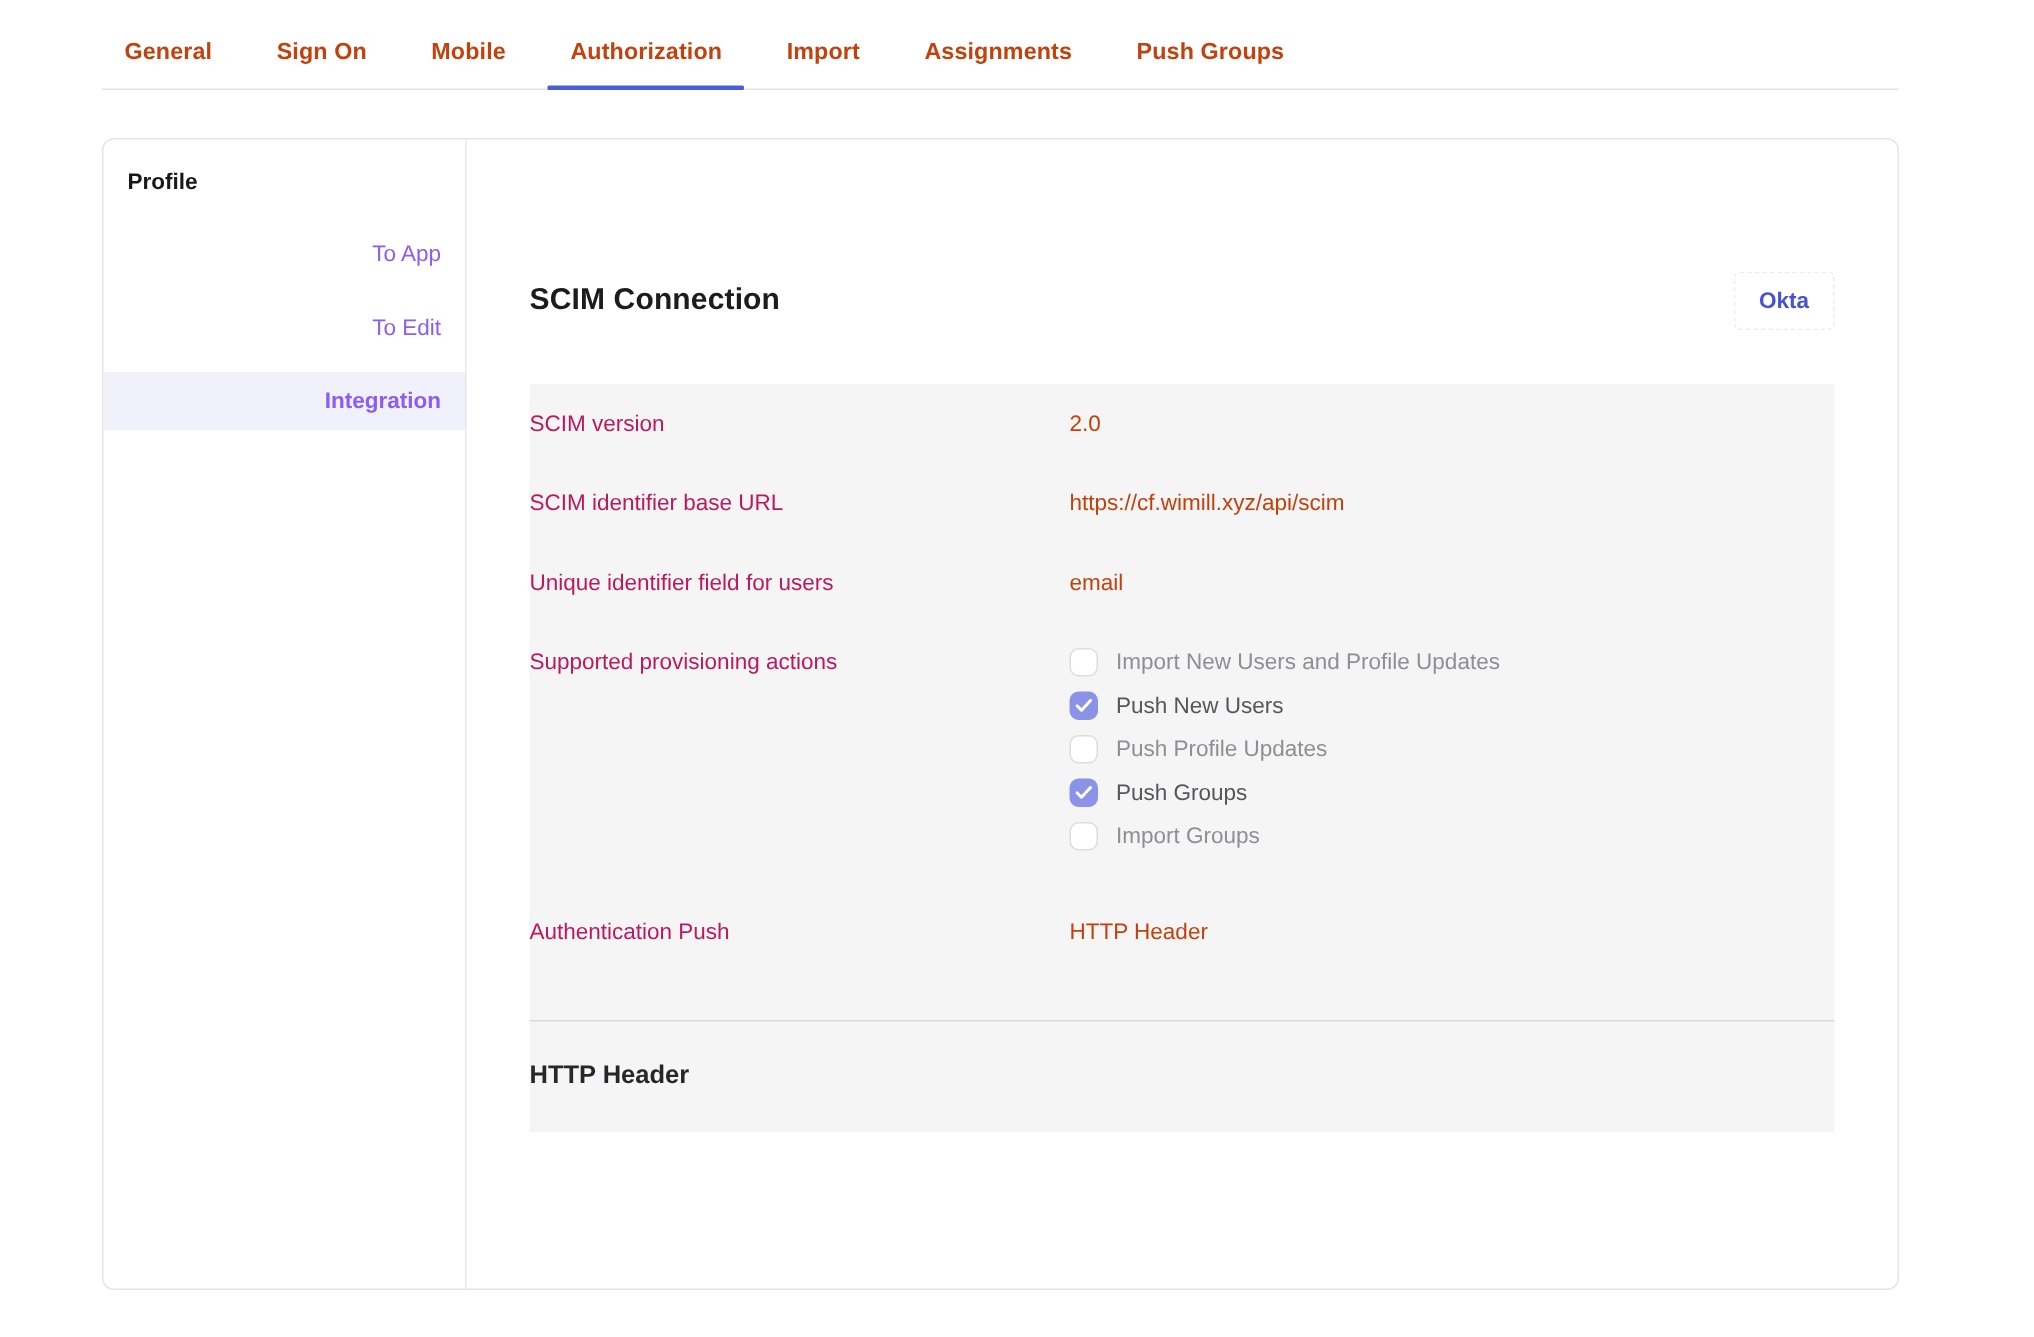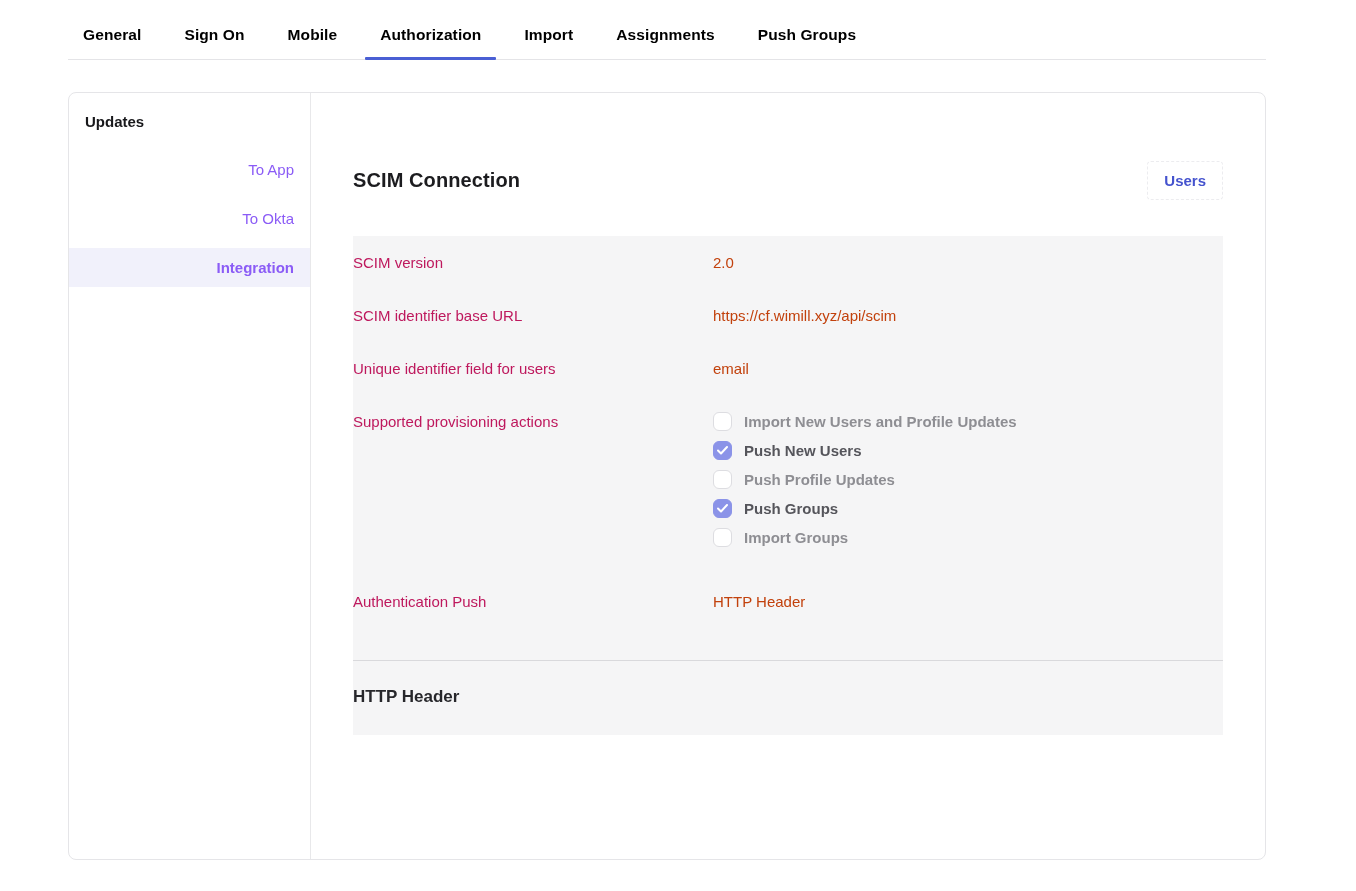--- a/index.html
+++ b/index.html
@@ -13,21 +13,21 @@
   .page { width: 1198px; margin-left: 68px; }
 
   
   .tabbar {
     display: flex; gap: 13px;
     border-bottom: 1px solid #e4e4e7;
     margin-top: 14px;
   }
   .tab {
     padding: 12px 15px 15px 15px;
-    font-size: 15.5px; font-weight: 700; color: #000000;
+    font-size: 15.5px; font-weight: 700; color: #c2410c;
     letter-spacing: .1px;
     cursor: pointer;
     position: relative;
     white-space: nowrap;
     background: none; border: none;
     font-family: inherit;
   }
   .tab.active::after {
     content: "";
     position: absolute; left: 0; right: 0; bottom: -1px;
@@ -63,20 +63,21 @@
   .side-item.selected { background: #f1f1fb; font-weight: bold; }
 
   
   .main {
     flex: 1;
     padding: 68px 42px 0 42px;
   }
   .section-head {
     display: flex; align-items: center; justify-content: space-between;
     margin-bottom: 36px;
+    margin-top: 20px;
   }
   .section-title {
     font-size: 20px; font-weight: 700; color: #1c1c1f;
     letter-spacing: .1px;
   }
   .edit-btn {
     font-size: 15px; font-weight: 700; color: #4553ce;
     background: none;
     border: 1px dashed #ececef;
     border-radius: 4px;
@@ -88,21 +89,21 @@
   .gray-section { background: #f5f5f6; }
   .field-row {
     display: flex;
     padding: 18px 0;
     font-size: 15px;
   }
   .field-label { width: 360px; flex: 0 0 360px; color: #be185d; }
   .field-value { color: #c2410c; }
 
   
-  .options { display: flex; flex-direction: column; gap: 10px; margin-top: -1px; font-weight: bold; }
+  .options { display: flex; flex-direction: column; gap: 10px; margin-top: -1px; }
   .option { display: flex; align-items: center; gap: 12px; cursor: pointer; }
   .checkbox {
     width: 19px; height: 19px;
     border-radius: 6px;
     background: #ffffff;
     border: 1.5px solid #dddde1;
     display: inline-flex; align-items: center; justify-content: center;
     flex: 0 0 19px;
   }
   .option.checked .checkbox { background: #8b93e8; border-color: #8b93e8; }
@@ -129,31 +130,31 @@
     <button class="tab">Mobile</button>
     <button class="tab active">Authorization</button>
     <button class="tab">Import</button>
     <button class="tab">Assignments</button>
     <button class="tab">Push Groups</button>
   </nav>
 
   <div class="panel">
 
     <aside class="sidebar">
-      <div class="sidebar-header">Updates</div>
+      <div class="sidebar-header">Profile</div>
       <div class="side-item">To App</div>
-      <div class="side-item">To Okta</div>
+      <div class="side-item">To Edit</div>
       <div class="side-item selected">Integration</div>
     </aside>
 
     <section class="main">
 
       <div class="section-head">
         <h2 class="section-title">SCIM Connection</h2>
-        <button class="edit-btn">Users</button>
+        <button class="edit-btn">Okta</button>
       </div>
 
       <div class="gray-section">
 
         <div class="field-row">
           <div class="field-label">SCIM version</div>
           <div class="field-value">2.0</div>
         </div>
 
         <div class="field-row">

